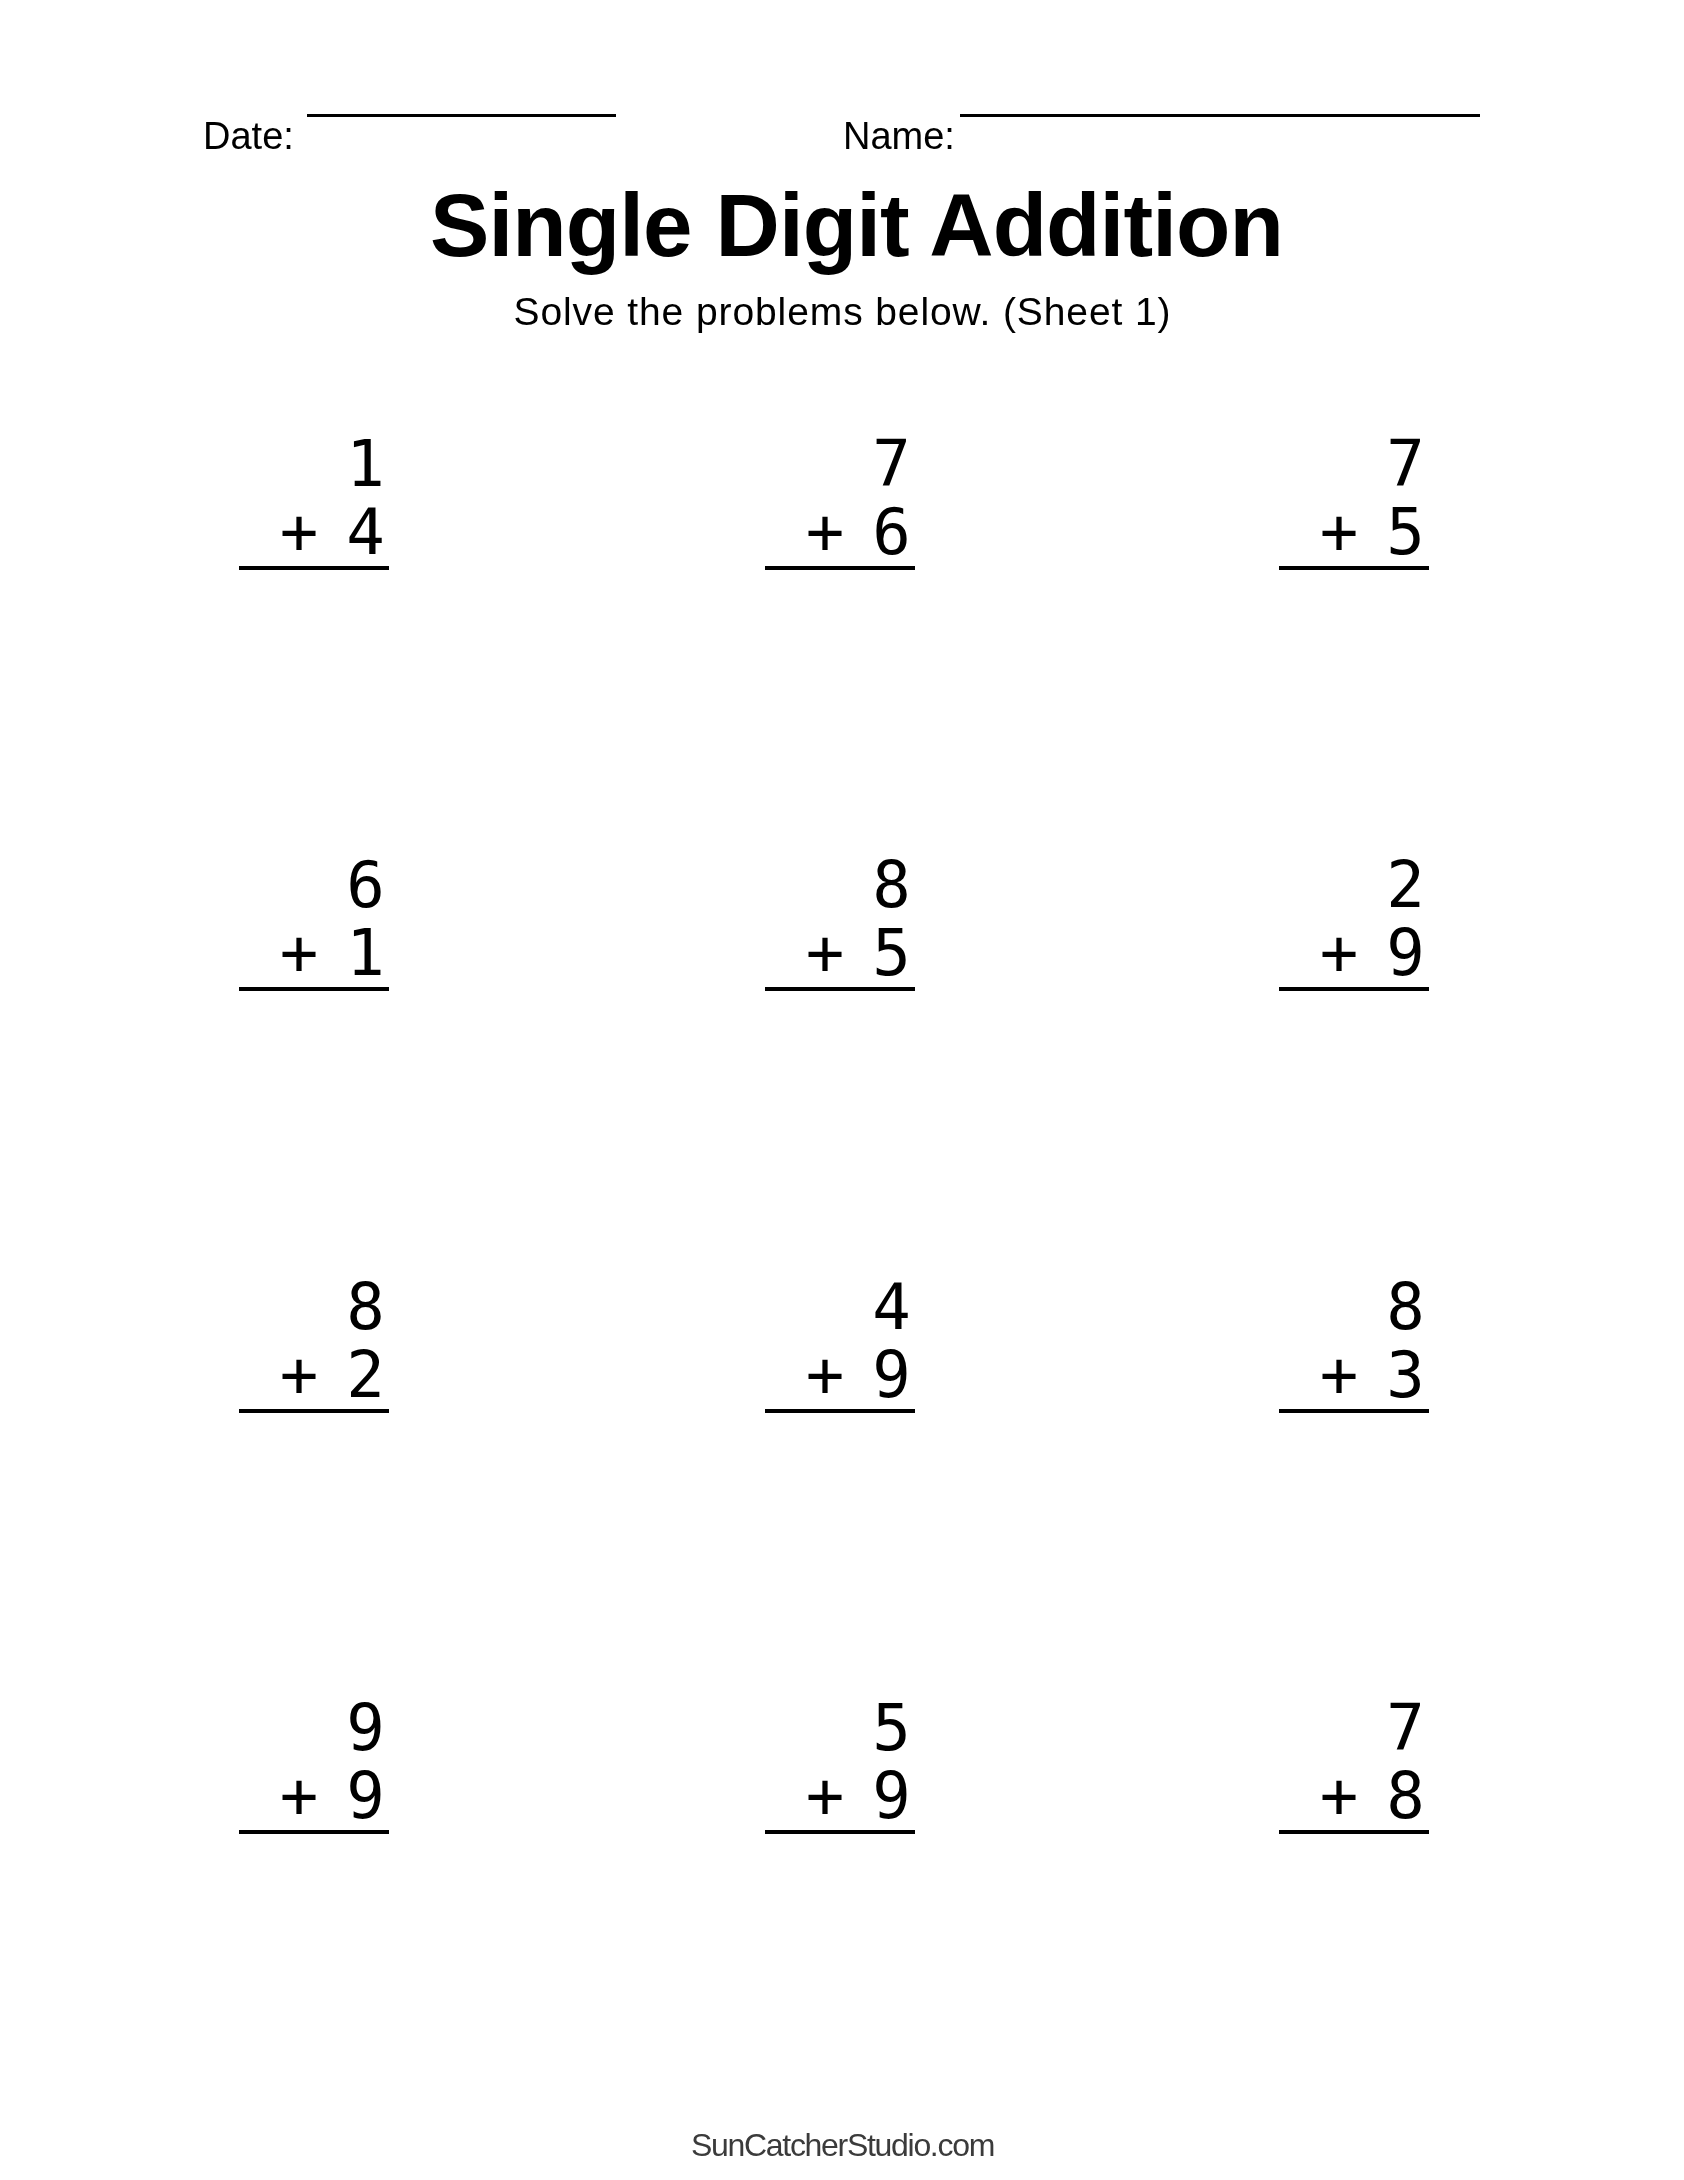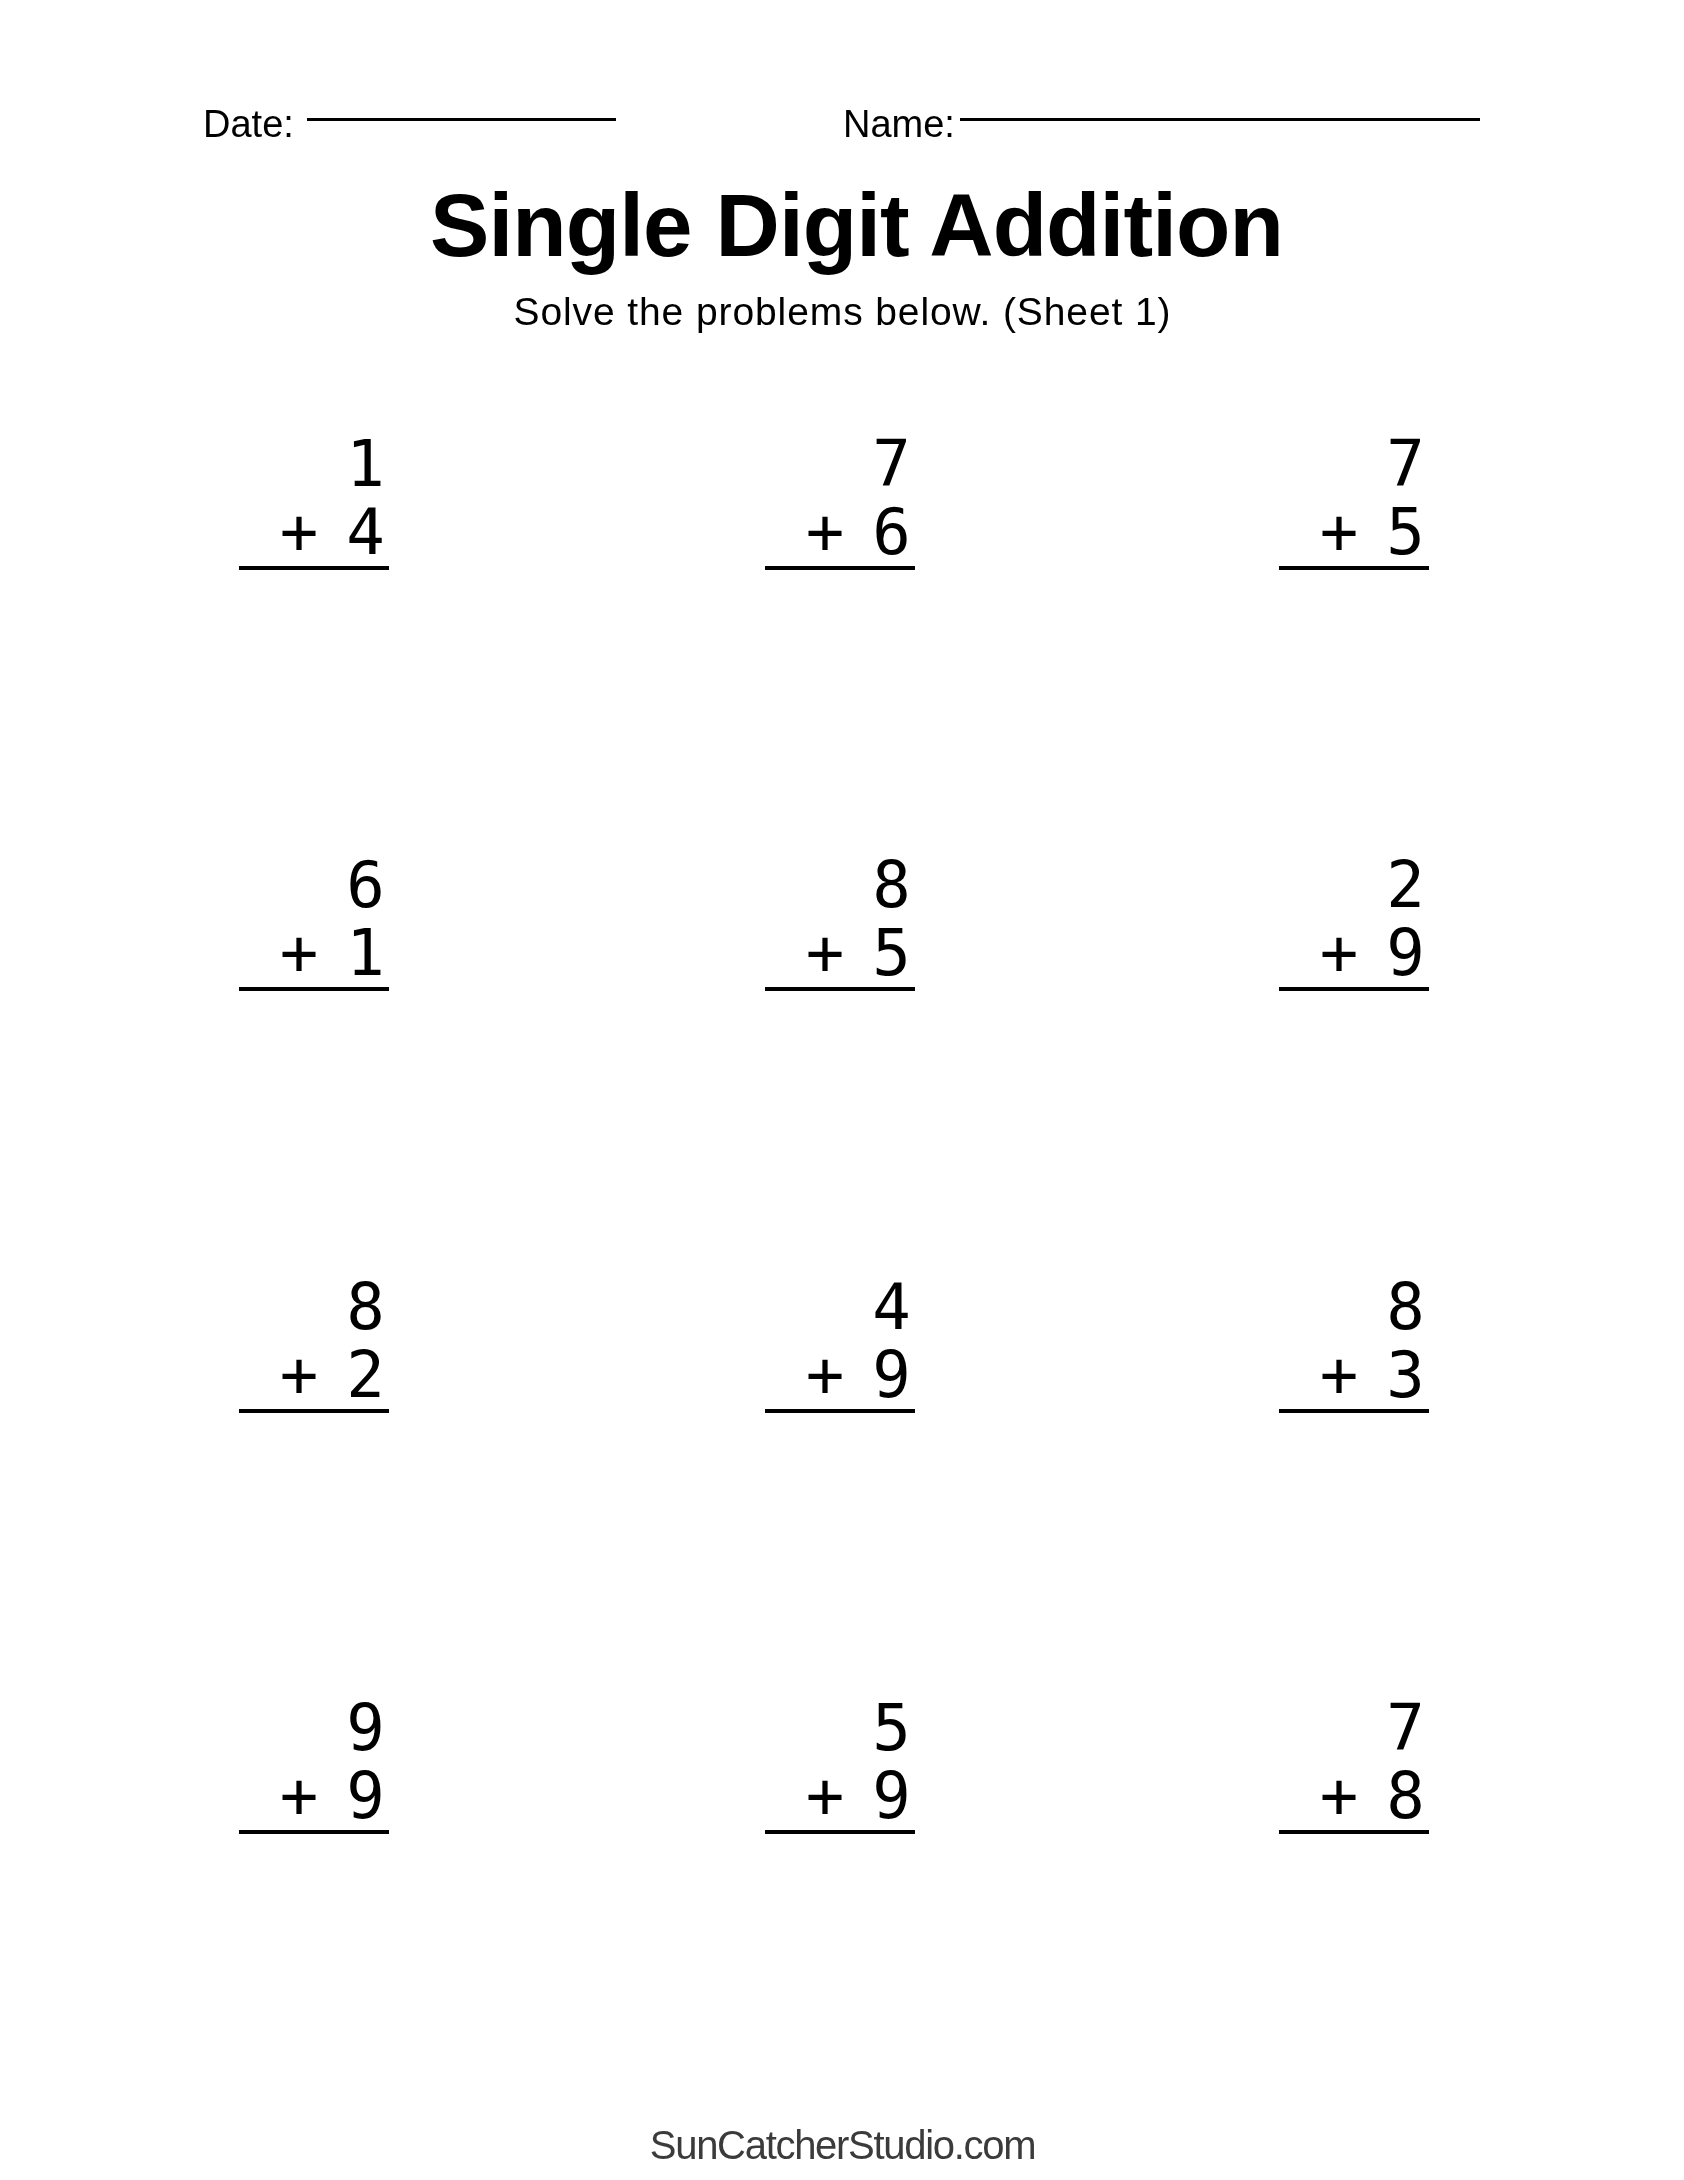--- a/index.html
+++ b/index.html
@@ -13,23 +13,23 @@
     position: relative;
     width: 1685px; height: 2181px;
     background: #ffffff;
     overflow: hidden;
   }
 
   
   .field-row {
     position: absolute;
     display: flex;
-    align-items: center;
+    align-items: flex-start;
     height: 44px;
-    top: 102px;
+    top: 114px;
   }
   .field-date { left: 203px; }
   .field-name { left: 843px; }
   .field-label { font-size: 38px; line-height: 44px; white-space: nowrap; }
   .blank-line { border-bottom: 3.4px solid #000; margin-bottom: 8.5px; height: 0; }
   .date-line { width: 309px; margin-left: 12.8px; }
   .name-line { width: 520px; margin-left: 5.1px; }
 
   
   .title {
@@ -58,21 +58,21 @@
     display: flex; justify-content: flex-end;
     padding-right: 4.3px;
   }
   .prob .plus { margin-right: 28px; }
   .prob .rule { border-top: 4.3px solid #000; height: 0; }
 
   
   .footer {
     position: absolute; left: 0; right: 0; top: 2123px;
     text-align: center;
-    font-size: 40px; letter-spacing: -1.3px; line-height: 44px;
+    font-size: 32px; letter-spacing: -1.3px; line-height: 44px;
     color: #3b3b3b;
   }
 </style>
 </head>
 <body>
 
 <div class="page">
 
   <div class="field-row field-date">
     <span class="field-label">Date:</span>

